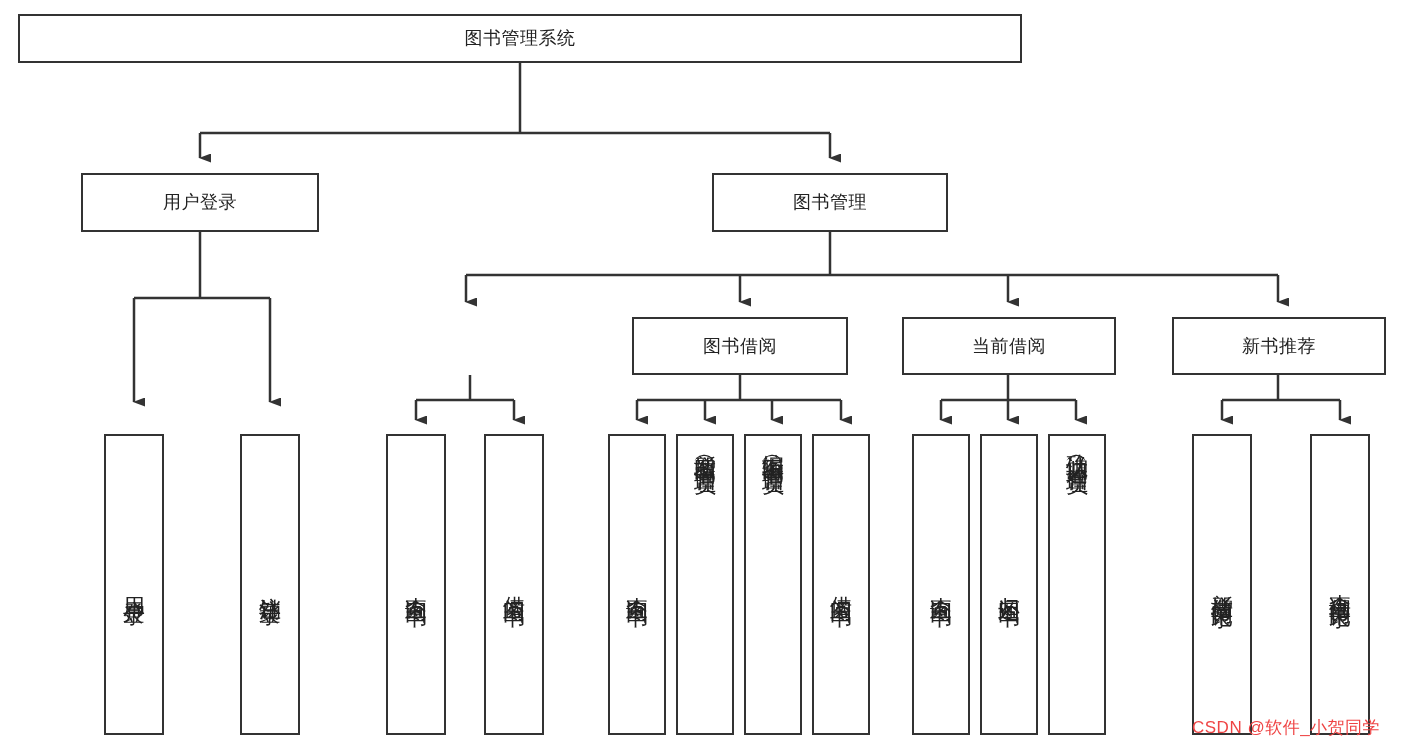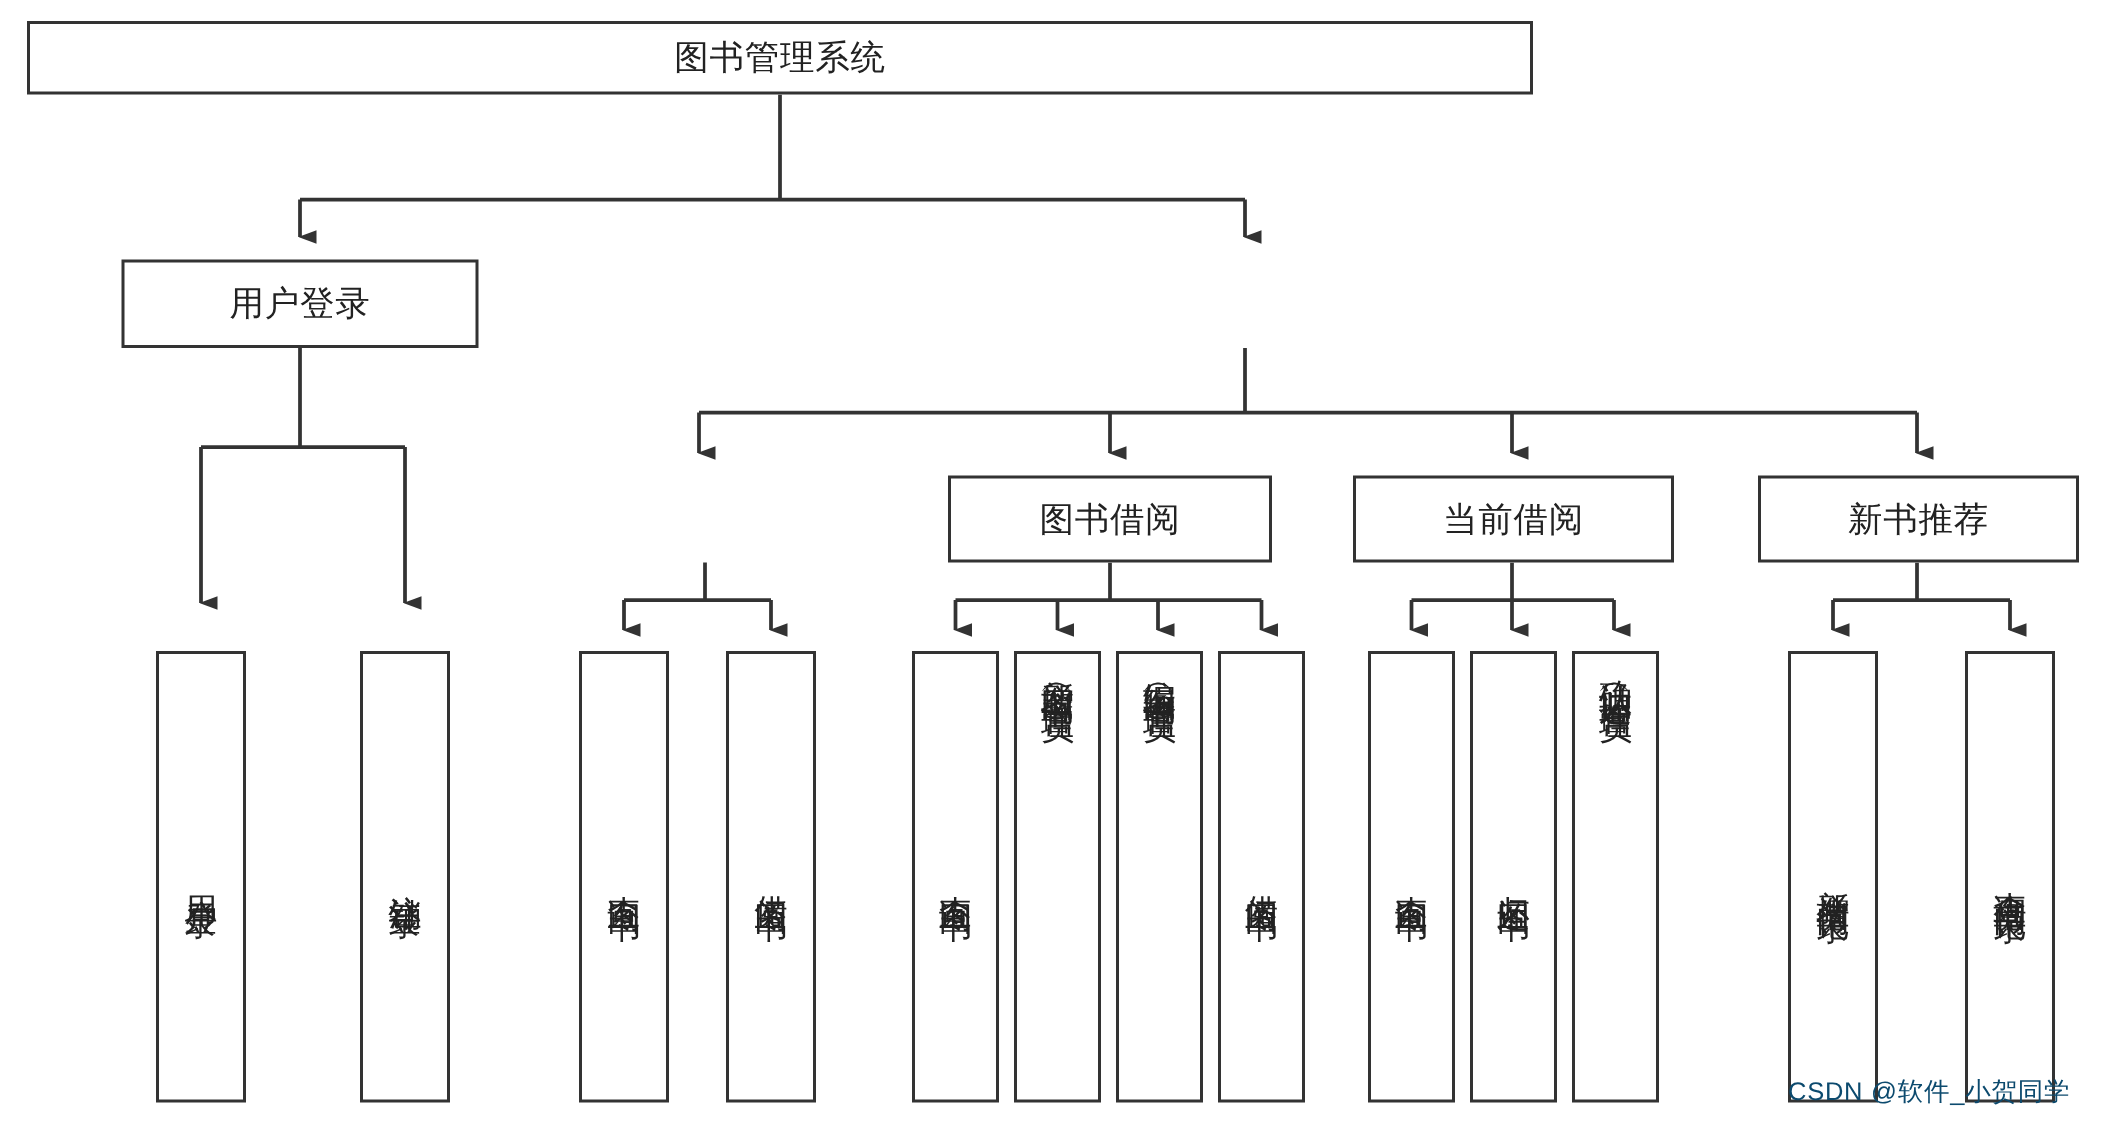--- a/index.html
+++ b/index.html
@@ -31,21 +31,21 @@
     position: absolute;
     box-sizing: border-box;
     background: #ffffff;
     border: 2.5px solid #333333;
     display: flex;
     align-items: center;
     justify-content: center;
     color: #1a1a1a;
   }
   .node .label {
-    font-size: 23px;
+    font-size: 18px;
     line-height: 1.15;
     letter-spacing: 0.5px;
     white-space: nowrap;
     color: #222222;
   }
   .node.vertical {
     align-items: flex-start;
     justify-content: center;
     padding-top: 0;
   }
@@ -56,21 +56,21 @@
     font-size: 22px;
     letter-spacing: 3px;
     line-height: 1;
   }
   .node.vertical.center-text {
     align-items: center;
   }
   .watermark {
     position: absolute;
     font-size: 17px;
-    color: #0c4a6e;
+    color: #ef4444;
     white-space: nowrap;
     letter-spacing: 0.5px;
   }
 </style>
 </head>
 <body>
 
 <div id="diagram-root">
 
   <svg class="connectors" viewBox="0 0 1405 747">
@@ -123,20 +123,23 @@
     </g>
   </svg>
 
   <div class="node" style="left:18px; top:14px; width:1004px; height:49px;">
     <span class="label">图书管理系统</span>
   </div>
 
   <div class="node" style="left:81px; top:173px; width:238px; height:59px;">
     <span class="label">用户登录</span>
   </div>
+  <div class="node" style="left:712px; top:173px; width:236px; height:59px;">
+    <span class="label">图书管理</span>
+  </div>
 
   <div class="node" style="left:902px; top:317px; width:214px; height:58px;">
     <span class="label">当前借阅</span>
   </div>
   <div class="node" style="left:632px; top:317px; width:216px; height:58px;">
     <span class="label">图书借阅</span>
   </div>
   <div class="node" style="left:1172px; top:317px; width:214px; height:58px;">
     <span class="label">新书推荐</span>
   </div>

